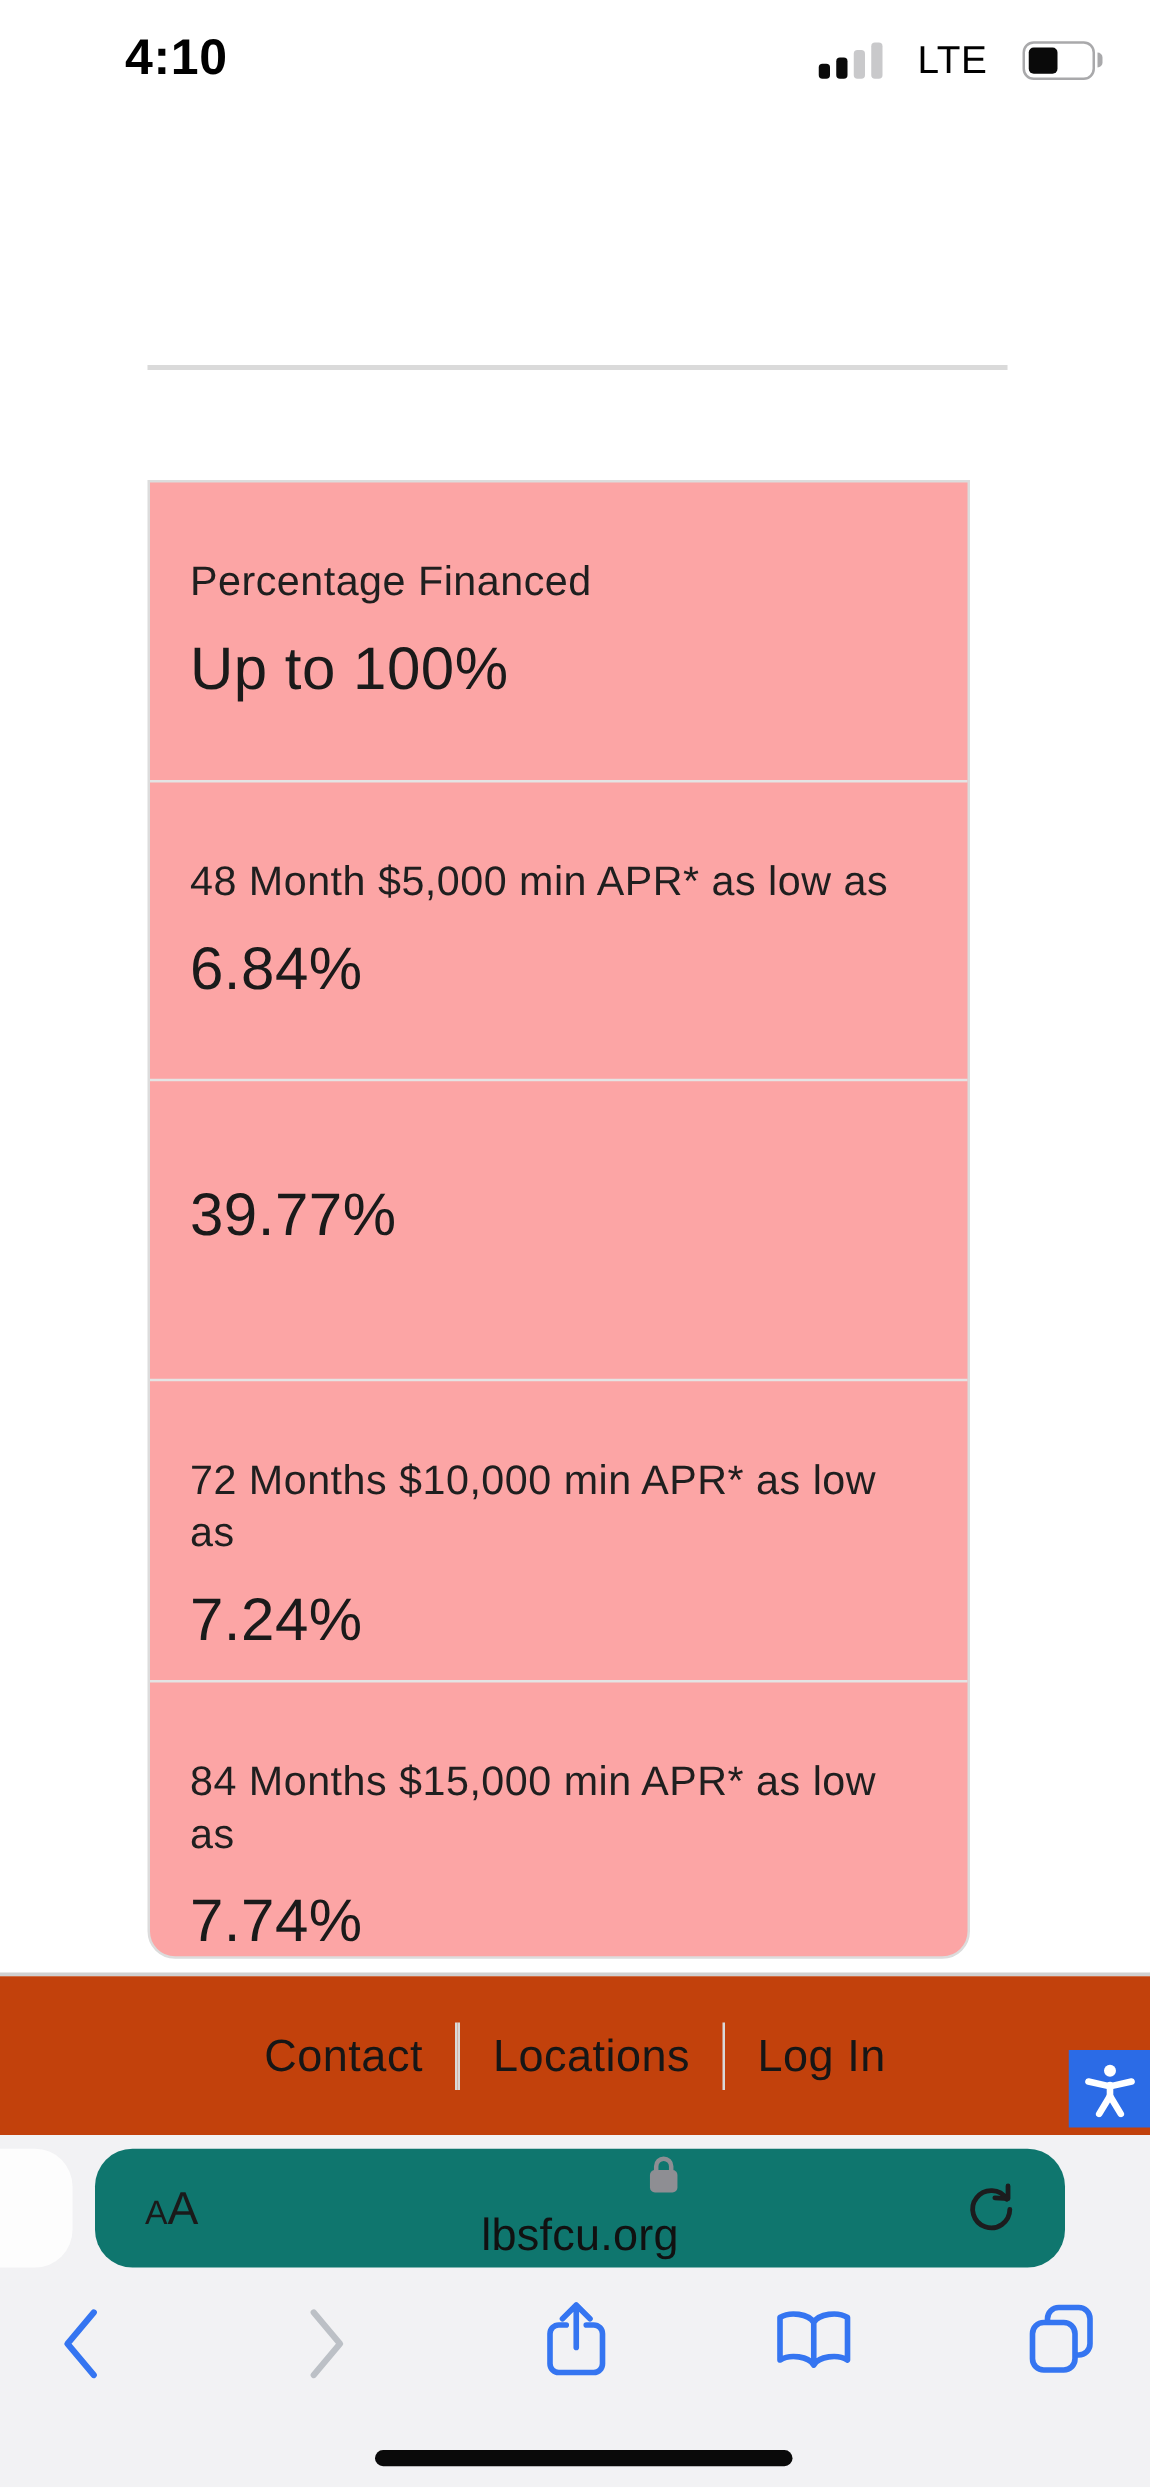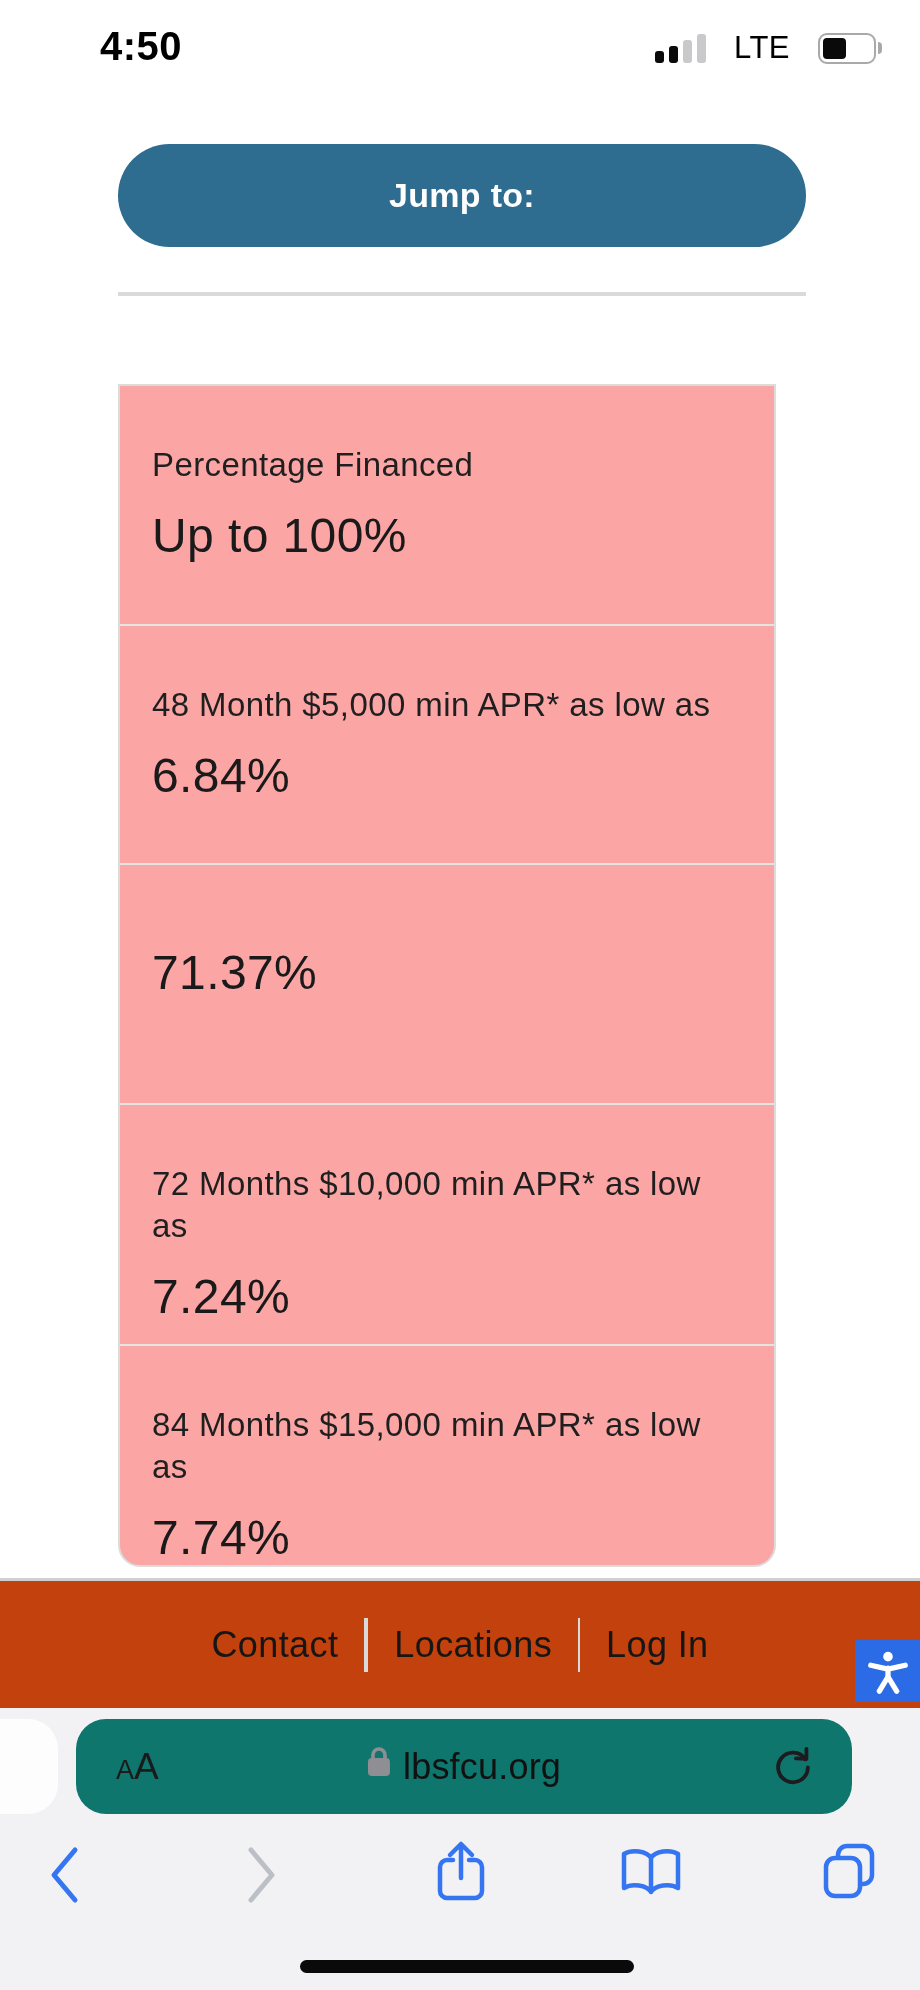--- a/index.html
+++ b/index.html
@@ -54,63 +54,62 @@
   .chrome { position:absolute; left:0; top:1708px; width:920px; height:282px; background:#f2f2f4; }
   .tab-stub { position:absolute; left:-28px; top:11px; width:86px; height:95px; background:#fdfdfd; border-radius:30px; }
   .url-pill {
     position:absolute; left:76px; top:11px; width:776px; height:95px;
     background:#0f766e; border-radius:30px;
     display:flex; align-items:center; justify-content:space-between; padding:0 36px 0 40px;
   }
   .reader { color:#1a1a1a; cursor:pointer; white-space:nowrap; }
   .reader .a-sm { font-size:27px; }
   .reader .a-lg { font-size:37px; }
-  .url-center { display:flex; align-items:flex-start; gap:12px; position:absolute; left:50%; transform:translateX(-50%); }
+  .url-center { display:flex; align-items:flex-end; gap:12px; position:absolute; left:50%; transform:translateX(-50%);flex-direction:column; }
   .url-text { font-size:36px; color:#111; letter-spacing:.2px; }
   .toolbar-icon { position:absolute; cursor:pointer; }
   .home-bar { position:absolute; left:300px; top:1960px; width:334px; height:13px; border-radius:7px; background:#0a0a0a; }
   svg { display:block; }
 </style>
 </head>
 <body>
 
 <div class="screen">
 
-  <div class="time">4:50</div>
+  <div class="time">4:10</div>
   <div class="status-right">
     <div class="signal">
       <i class="s1 on"></i>
         <i class="s2 on"></i>
         <i class="s3"></i>
         <i class="s4"></i>
     </div>
     <div class="lte">LTE</div>
     <div class="battery">
       <div class="batt-body">
           <div class="batt-fill"></div>
         </div>
       <div class="batt-cap"></div>
     </div>
   </div>
 
-  <button class="jump-btn">Jump to:</button>
 
   <div class="rule"></div>
 
   <div class="rates-table">
     <div class="rate-row">
       <div class="rate-label">Percentage Financed</div>
       <div class="rate-value">Up to 100%</div>
     </div>
     <div class="rate-row">
       <div class="rate-label">48 Month $5,000 min APR* as low as</div>
       <div class="rate-value">6.84%</div>
     </div>
     <div class="rate-row">
-      <div class="rate-value">71.37%</div>
+      <div class="rate-value">39.77%</div>
     </div>
     <div class="rate-row">
       <div class="rate-label">72 Months $10,000 min APR* as low as</div>
       <div class="rate-value">7.24%</div>
     </div>
     <div class="rate-row">
       <div class="rate-label">84 Months $15,000 min APR* as low as</div>
       <div class="rate-value">7.74%</div>
     </div>
   </div>

